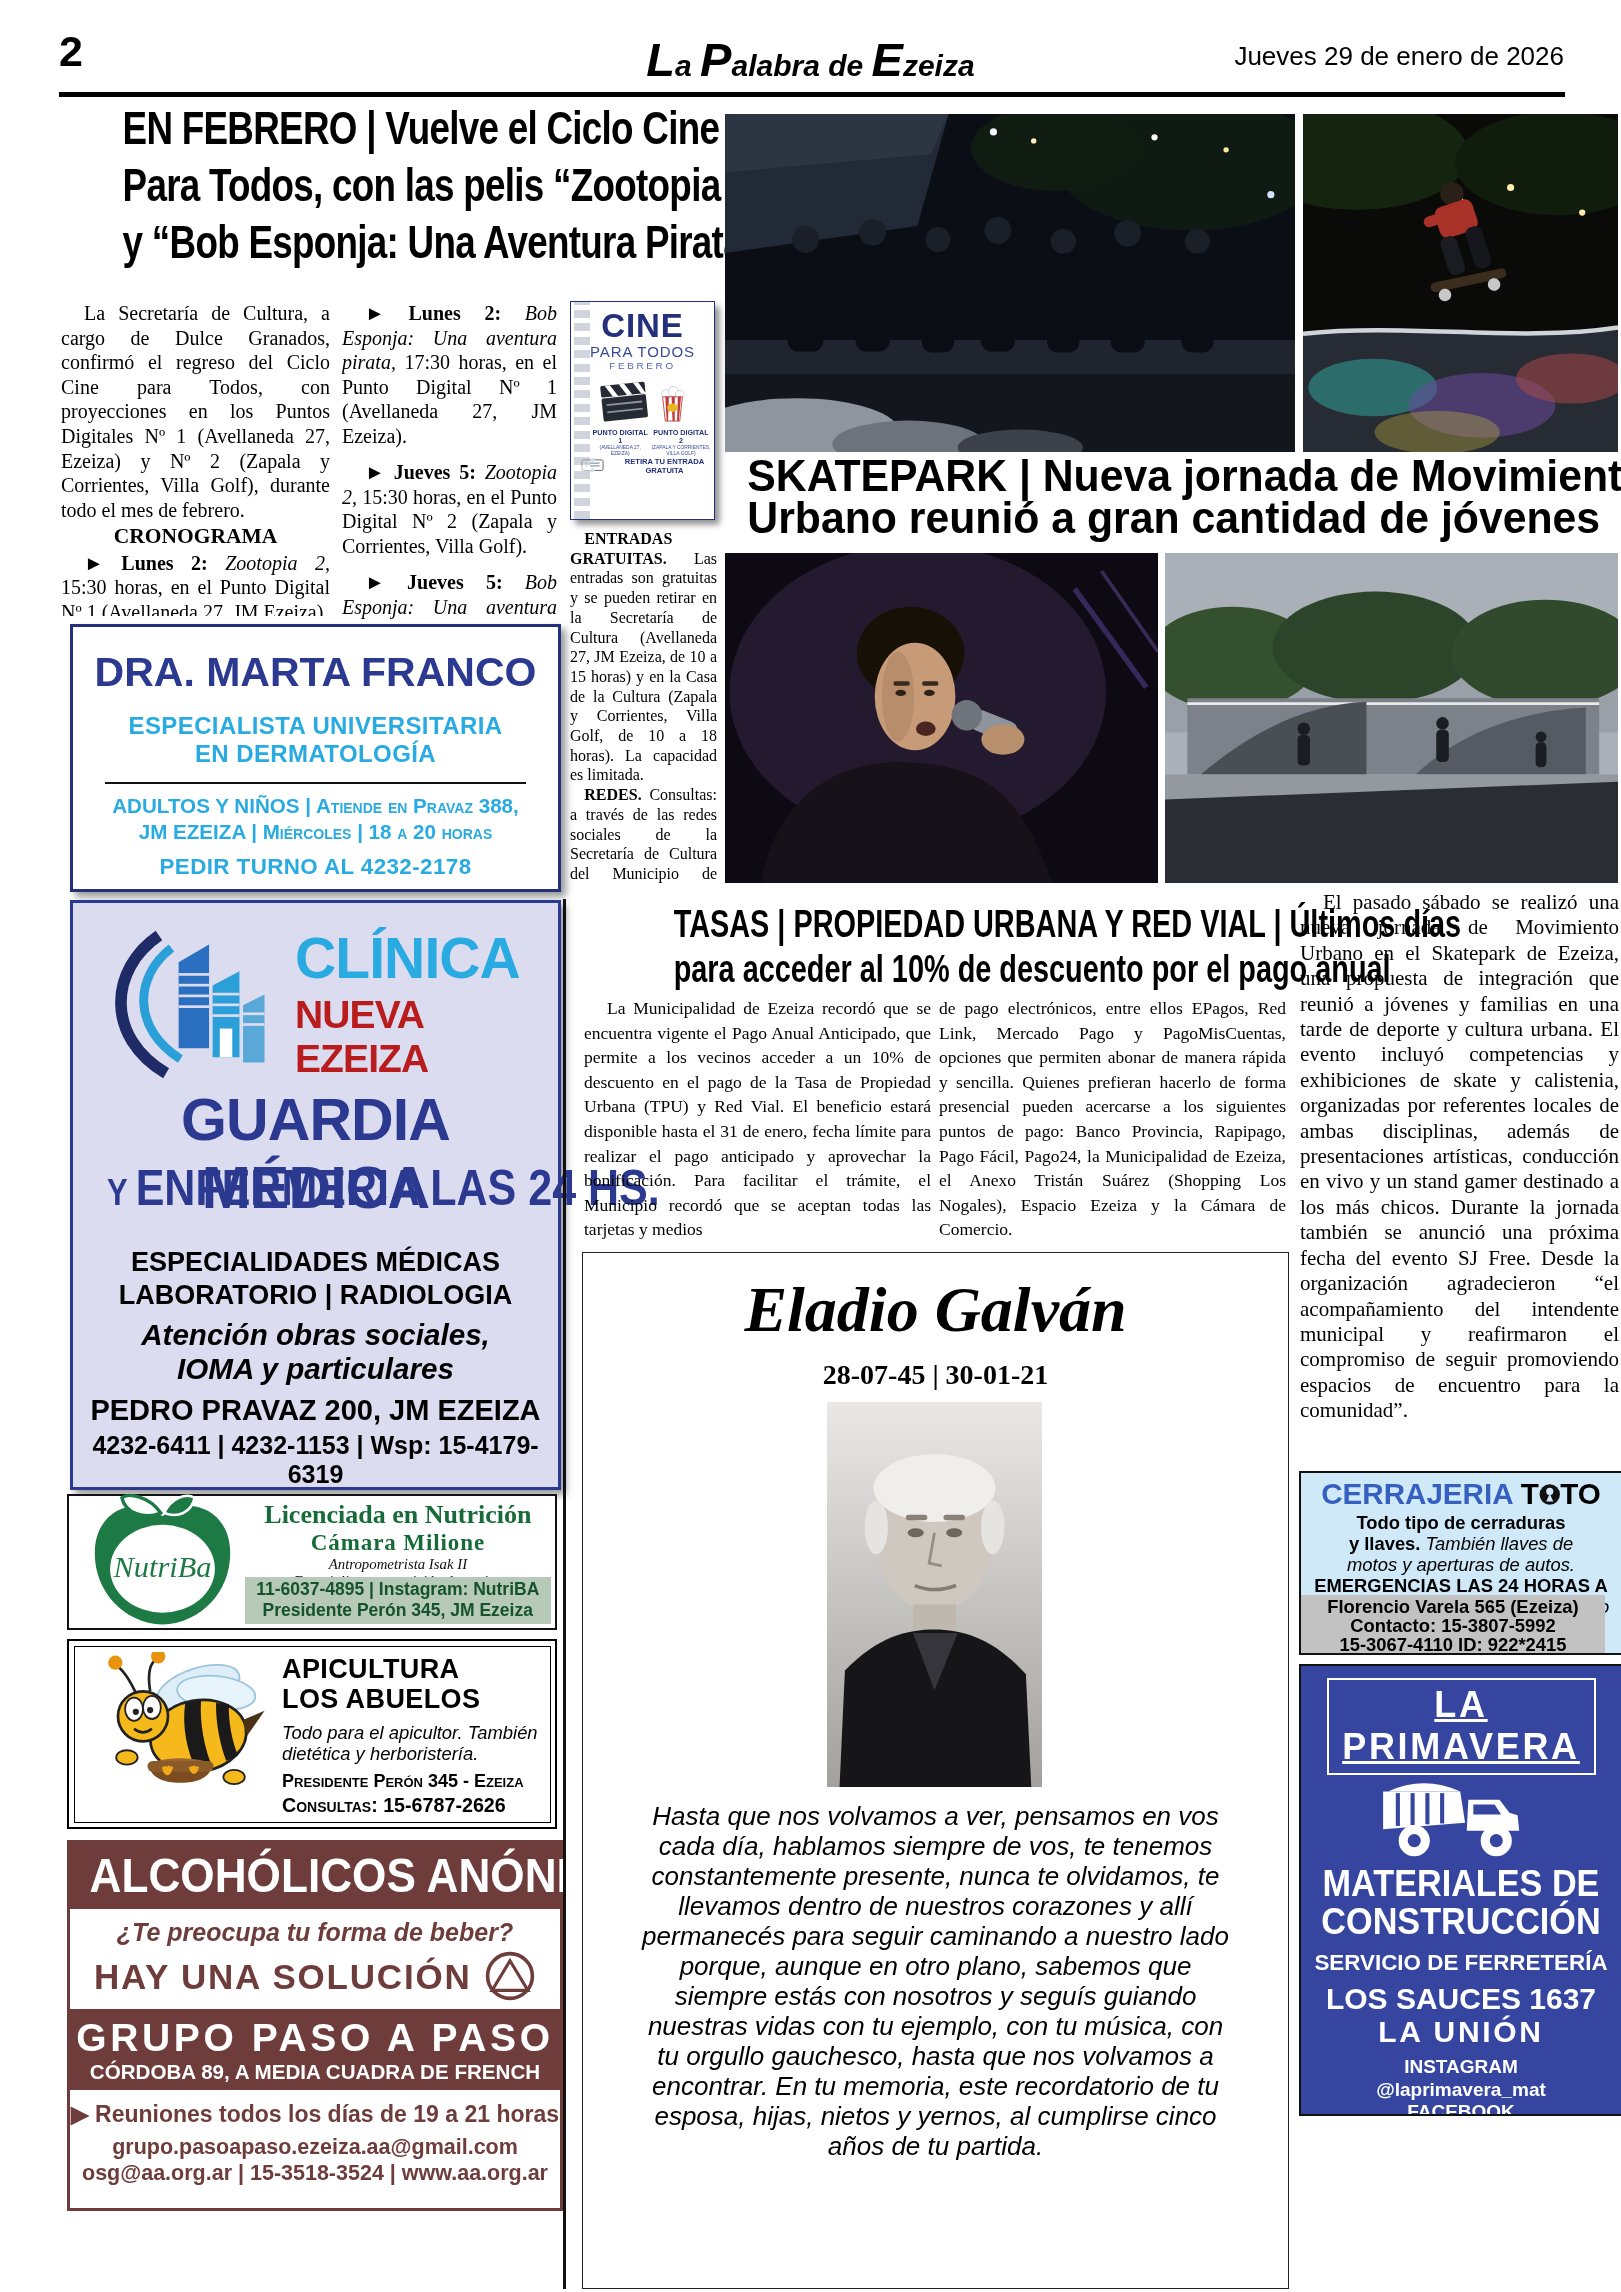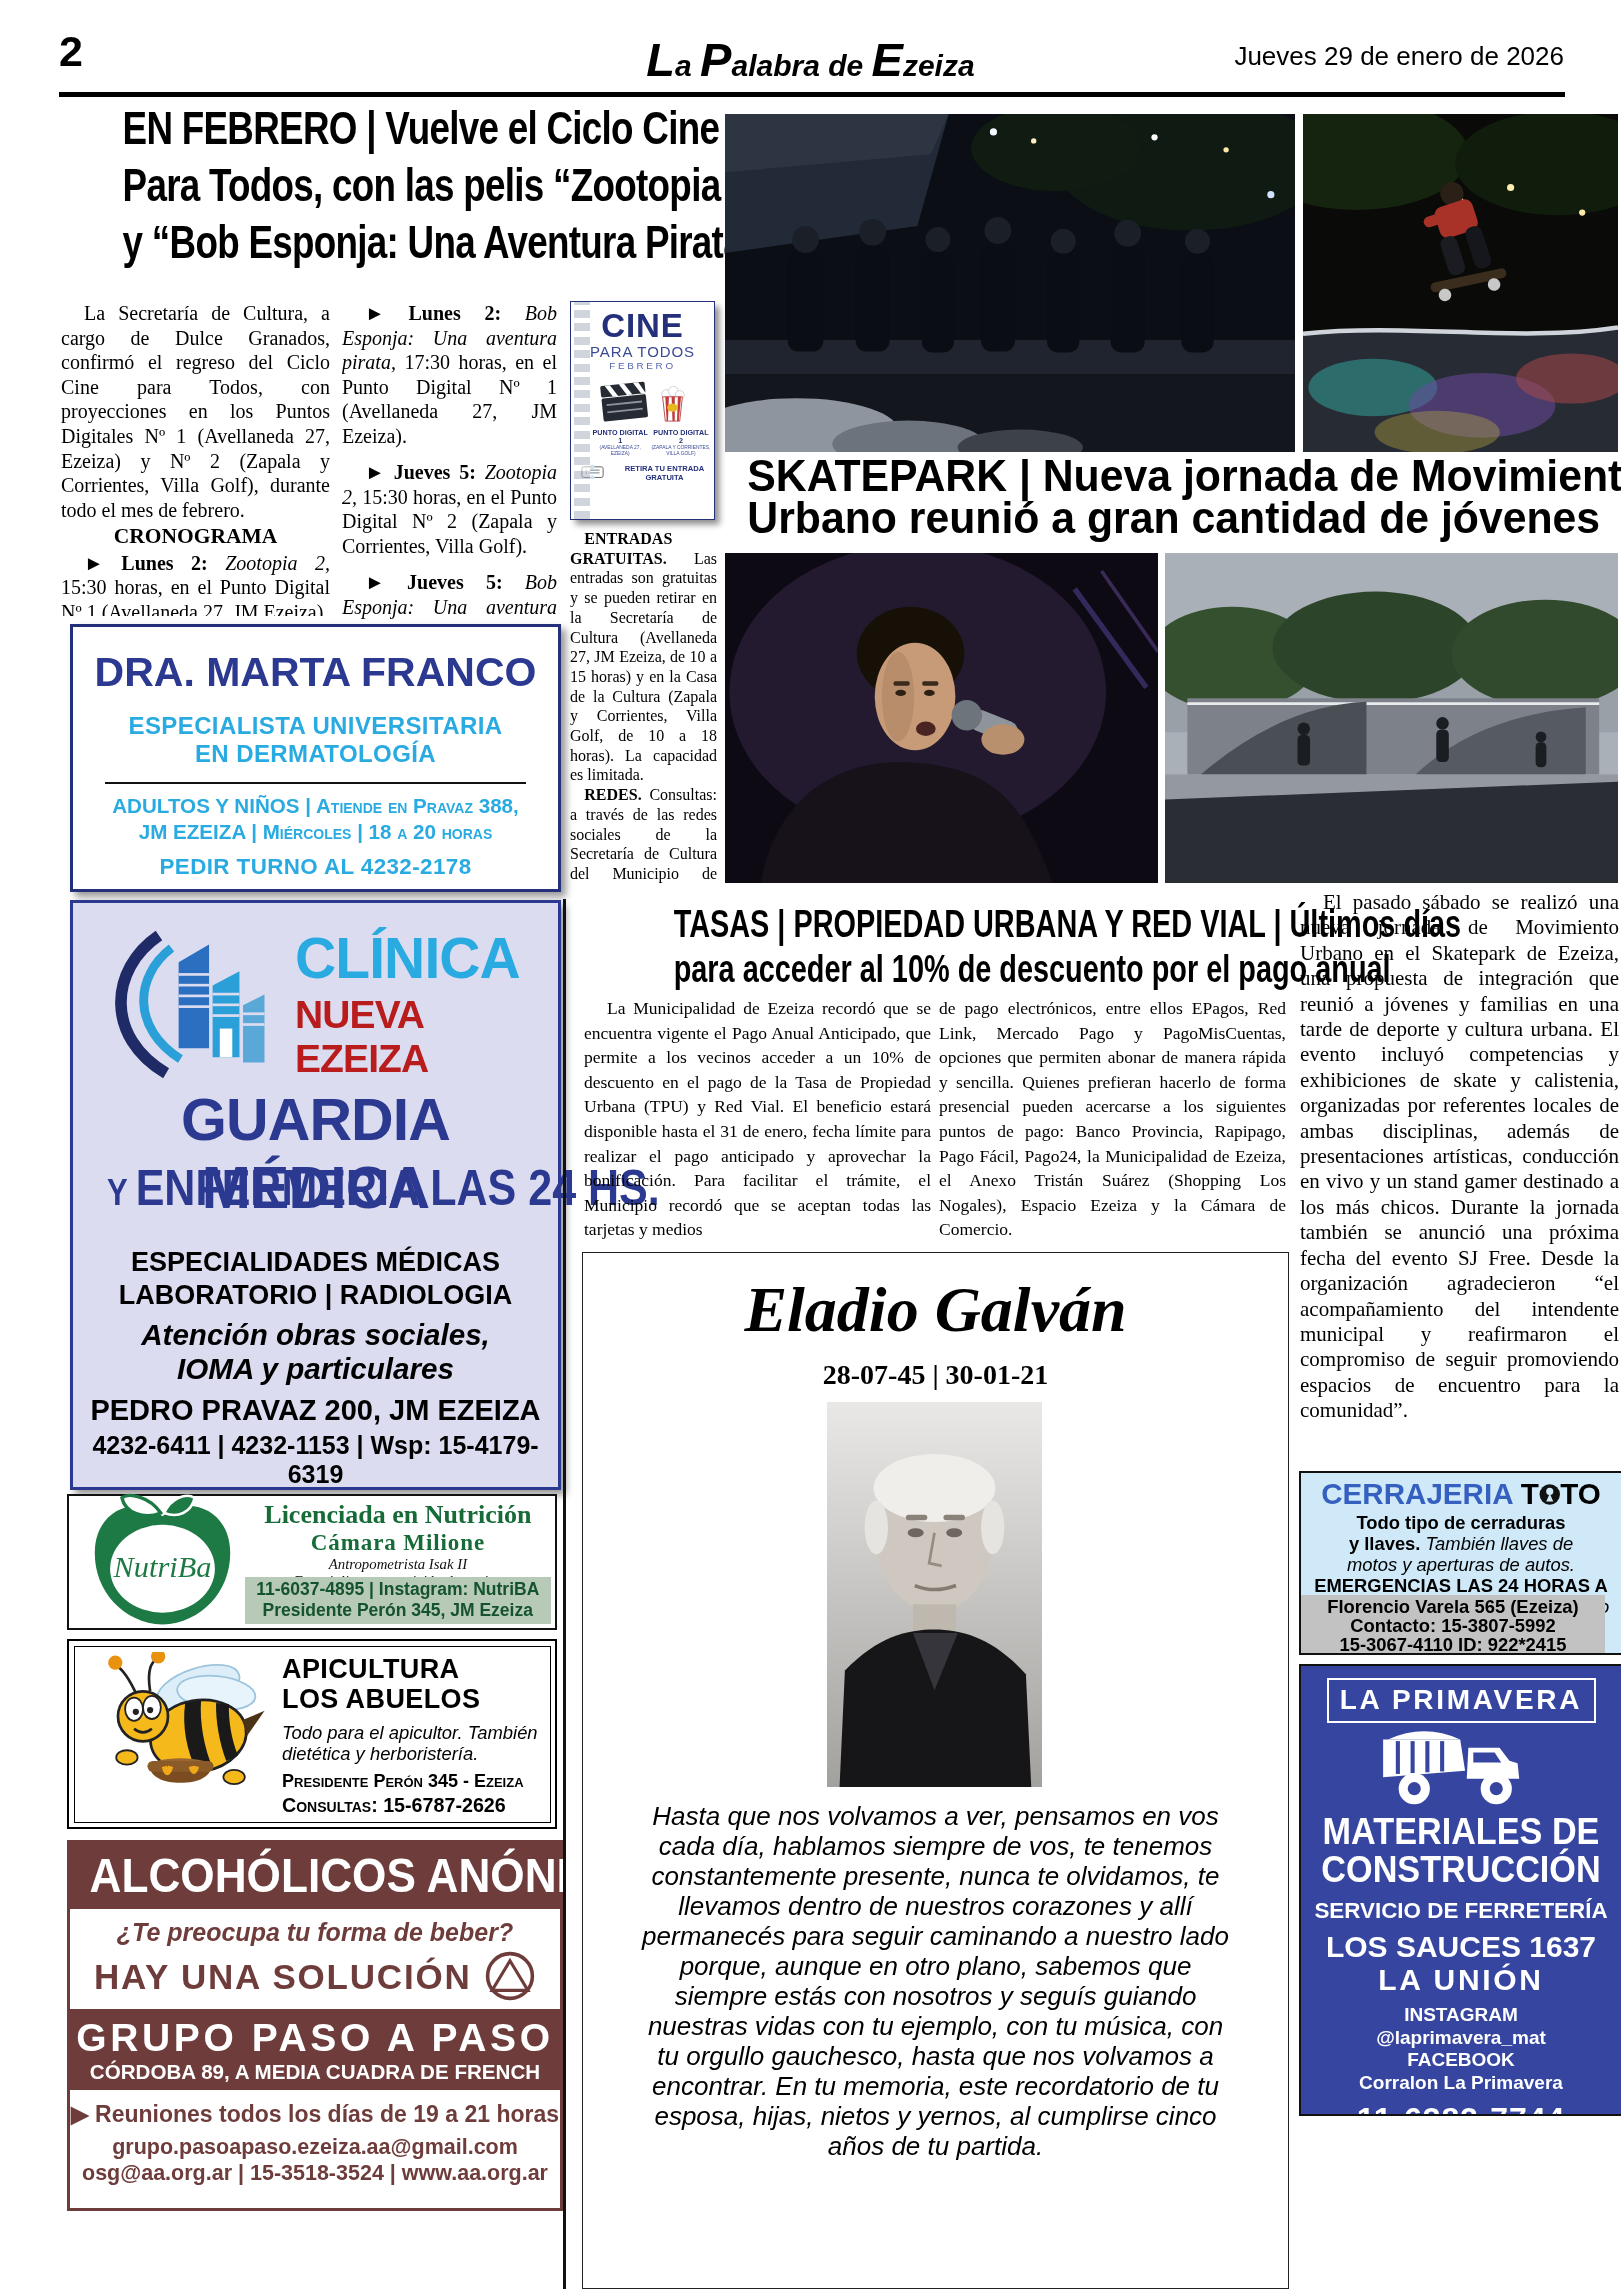--- a/index.html
+++ b/index.html
@@ -38,21 +38,21 @@
   .strip{position:absolute;left:2.7px;top:0;bottom:0;width:16px;opacity:.55;
          background:repeating-linear-gradient(0deg,#aab2c0 0 8px,#ffffff 8px 13.4px);}
   .p-title{margin-top:7.2px;font-weight:bold;font-size:33px;letter-spacing:0.9px;line-height:34px;}
   .p-sub{font-size:15px;letter-spacing:0.9px;color:#3b4a96;line-height:17px;}
   .p-month{font-size:9.9px;letter-spacing:2.7px;color:#5666ad;line-height:12.5px;}
   .p-icons{display:flex;justify-content:center;align-items:flex-end;gap:7.2px;margin-top:5.4px;height:47px;}
   .p-venues{display:flex;justify-content:space-between;padding:3.6px 3.6px 0 19.7px;}
   .p-venue{width:59px;}
   .pv-n{font-weight:bold;font-size:7.2px;line-height:8px;}
   .pv-a{font-size:4.9px;line-height:6.3px;color:#3b4a96;}
-  .p-foot{display:flex;align-items:center;justify-content:center;gap:21px;margin-top:7px;}
+  .p-foot{display:flex;align-items:center;justify-content:center;gap:21px;margin-top:0;}
   .pf-t{font-weight:bold;font-size:7.6px;line-height:9px;}
 
   
   .ad{background:#fff;}
   .ad-franco{left:70px;top:624px;width:485px;height:262px;border:3.6px solid #24307a;
              box-shadow:5.4px 5.4px 7.2px rgba(0,0,0,.4);text-align:center;font-family:"Liberation Sans",sans-serif;}
   .fr-title{margin-top:21.5px;font-weight:bold;font-size:41px;color:#2b3990;}
   .fr-spec{margin-top:16px;font-weight:bold;font-size:24px;line-height:28px;color:#29abe2;letter-spacing:0.4px;}
   .fr-rule{width:421px;height:1.8px;background:#111;margin:14.3px auto 9px;}
   .fr-info{font-weight:bold;font-size:20.6px;line-height:26px;color:#29abe2;font-variant:small-caps;}
@@ -130,21 +130,21 @@
   .ce-title{margin-top:4.5px;font-size:29.6px;font-weight:bold;line-height:32px;}
   .ce-blue{color:#3560c0;}
   .ce-l{font-size:18.4px;line-height:21px;}
   .ce-band{position:absolute;left:0;right:16px;bottom:0;height:56px;background:#c2c2c2;
            font-weight:bold;font-size:18.4px;line-height:19px;padding-top:1.8px;}
   .keyhole{display:inline-block;vertical-align:-2.7px;}
 
   .ad-primavera{left:1299px;top:1664px;width:320px;height:448px;background:#3646a0;border:2.7px solid #111;
                 color:#fff;text-align:center;font-family:"Liberation Sans",sans-serif;overflow:hidden;}
   .pv-name{margin:11.6px auto 0;width:265px;border:2.7px solid #fff;padding:4.5px 0;
-           font-weight:bold;font-size:28px;letter-spacing:2.7px;}
+           font-weight:bold;font-size:36px;letter-spacing:2.7px;text-decoration:underline;}
   .pv-l12{font-weight:bold;font-size:36px;line-height:38px;--sx:.95;}
   .pv-l3{margin-top:9px;font-weight:bold;font-size:22.4px;}
   .pv-l4{margin-top:7.2px;font-weight:bold;font-size:30px;line-height:32px;}
   .pv-l5{font-weight:bold;font-size:30px;letter-spacing:2.7px;line-height:34px;}
   .pv-s{font-weight:bold;font-size:19px;line-height:22.4px;}
   .pv-ph{margin-top:7.2px;font-weight:bold;font-size:32px;letter-spacing:0.9px;}
 </style>
 </head>
 <body>
 

